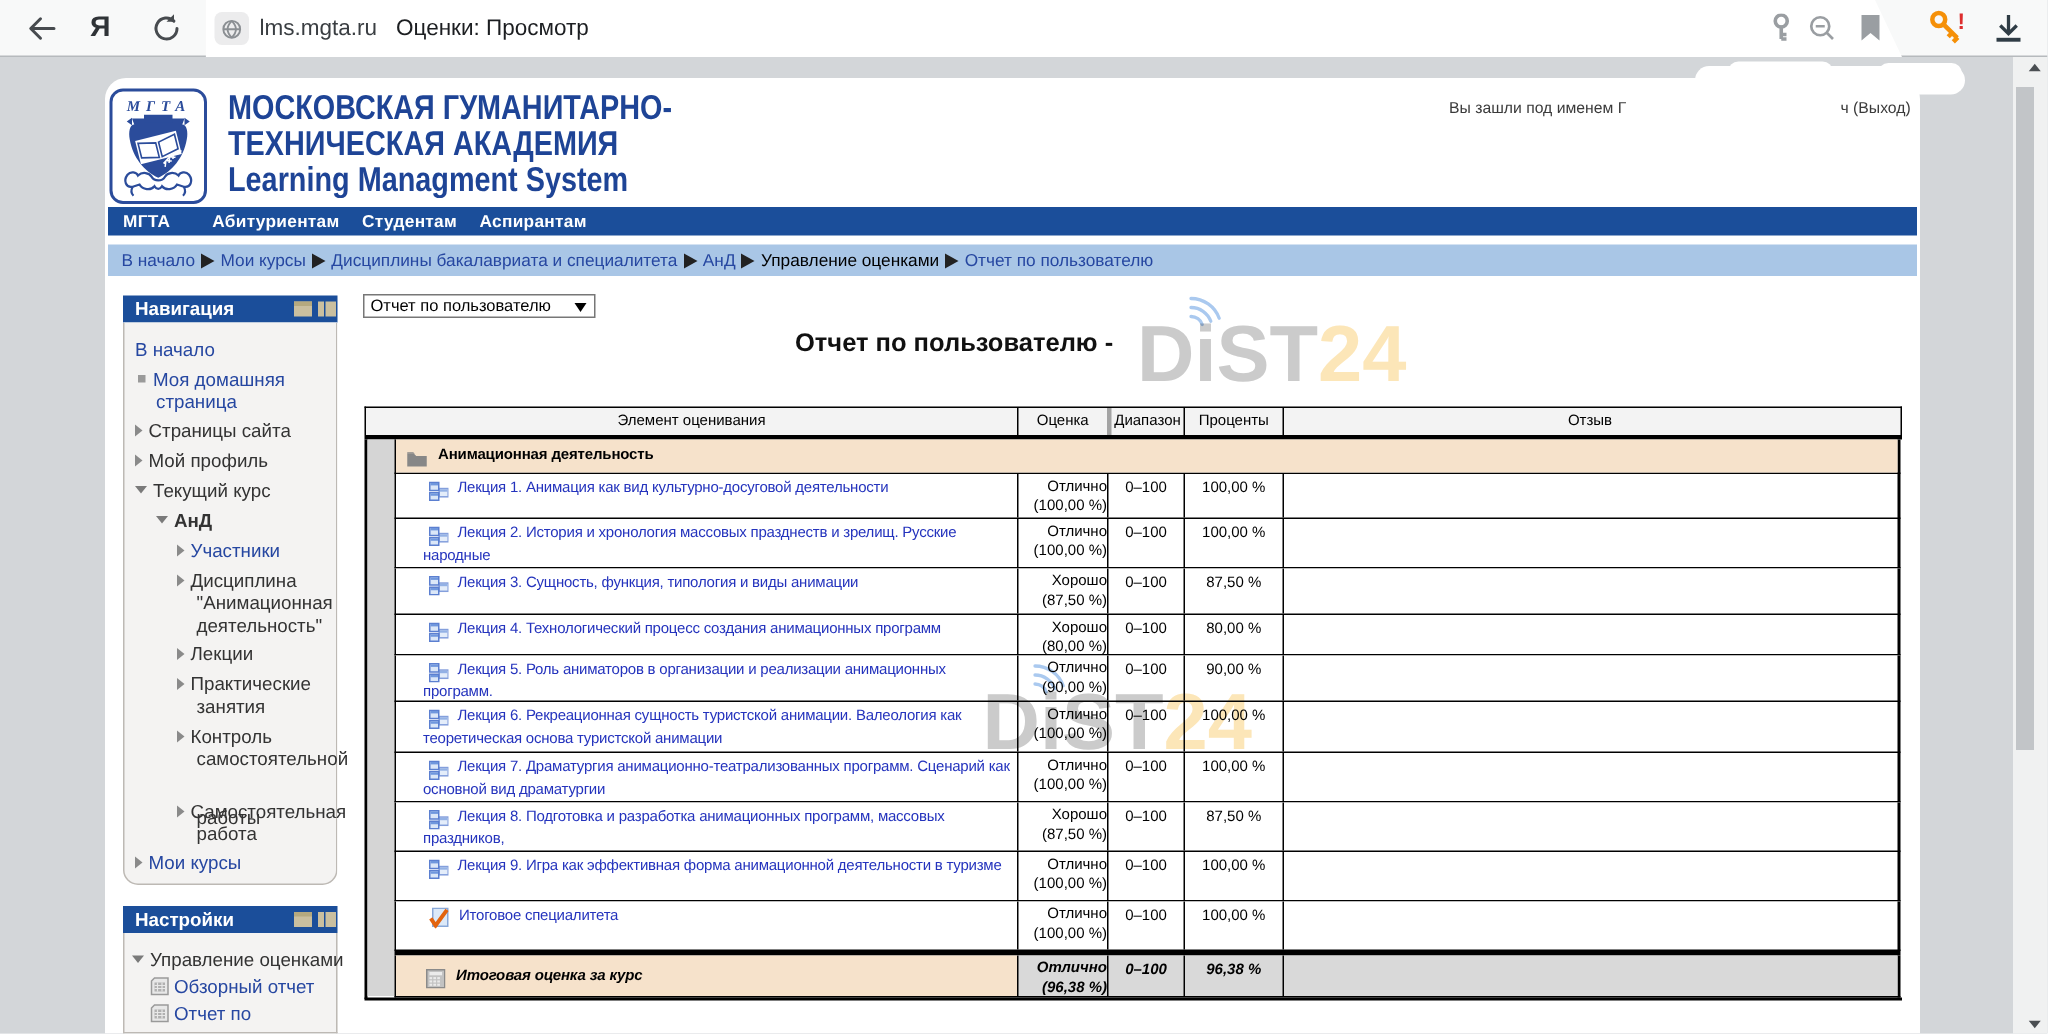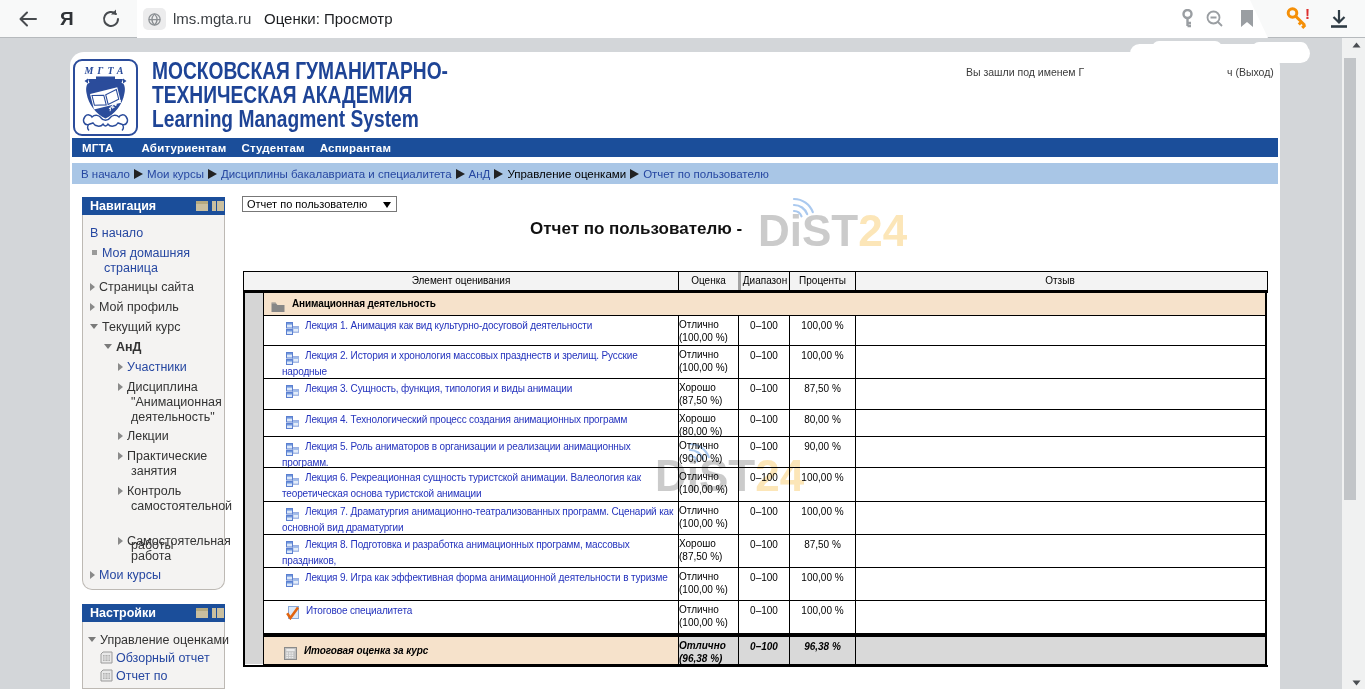--- a/index.html
+++ b/index.html
@@ -35,30 +35,30 @@
 .nitem{position:absolute;font-size:12.5px;color:#333;white-space:nowrap}
 .nitem a{color:#2647a1;text-decoration:none}
 .tri{display:inline-block;width:0;height:0;border-left:5px solid #8a8a8a;border-top:4px solid transparent;border-bottom:4px solid transparent;margin-right:4px}
 .trid{display:inline-block;width:0;height:0;border-top:5px solid #7a7a7a;border-left:4px solid transparent;border-right:4px solid transparent;margin-right:4px;vertical-align:2px}
 .sqb{display:inline-block;width:5px;height:5px;background:#9a9a9a;margin-right:5px;vertical-align:2px}
 
 #sel{position:absolute;left:242px;top:196px;width:155px;height:16px;border:1px solid #777;background:#fff;font-size:11px;line-height:14px;padding-left:4px;color:#000}
 #sel .car{position:absolute;left:140px;top:5px;width:0;height:0;border-top:6px solid #000;border-left:4.5px solid transparent;border-right:4.5px solid transparent}
 #h1t{position:absolute;left:530px;top:219px;font-size:17px;font-weight:bold;color:#111}
 
-.wm{position:absolute;font-weight:bold;font-size:44px;letter-spacing:0;white-space:nowrap}
+.wm{position:absolute;font-weight:bold;font-size:53px;letter-spacing:0;white-space:nowrap}
 .wm .g{color:#cbcbcb}.wm .o{color:#fce6b8}
 
 #tbl{position:absolute;left:243px;top:271px;width:1025px}
 .trow{position:absolute;left:0;display:flex;width:1025px}
 .body{left:20px;width:1004px}
 .c{border-left:1px solid #000;overflow:hidden}
 .nm{width:414px;font-size:10px;letter-spacing:-0.15px;line-height:13px;padding:3px 3px 0 18px}
 .nm a{color:#2433bd;text-decoration:none}
-.gr{width:60px;text-align:left;font-size:10px;line-height:13px;padding-top:2px}
+.gr{width:60px;text-align:right;font-size:10px;line-height:13px;padding-top:2px}
 .rg{width:51px;text-align:center;font-size:10px;padding-top:4px}
 .pc{width:66px;text-align:center;font-size:10px;padding-top:4px}
 .fb{width:410px}
 
 .body{border-left:1px solid #000;border-right:2px solid #000;border-bottom:1px solid #000}
 .body .c:first-child{border-left:none}
 .lic{vertical-align:-4px;margin-left:4px}
 .nt{margin-left:6px;vertical-align:2px}
 .wm,.wmk{mix-blend-mode:multiply}
 

